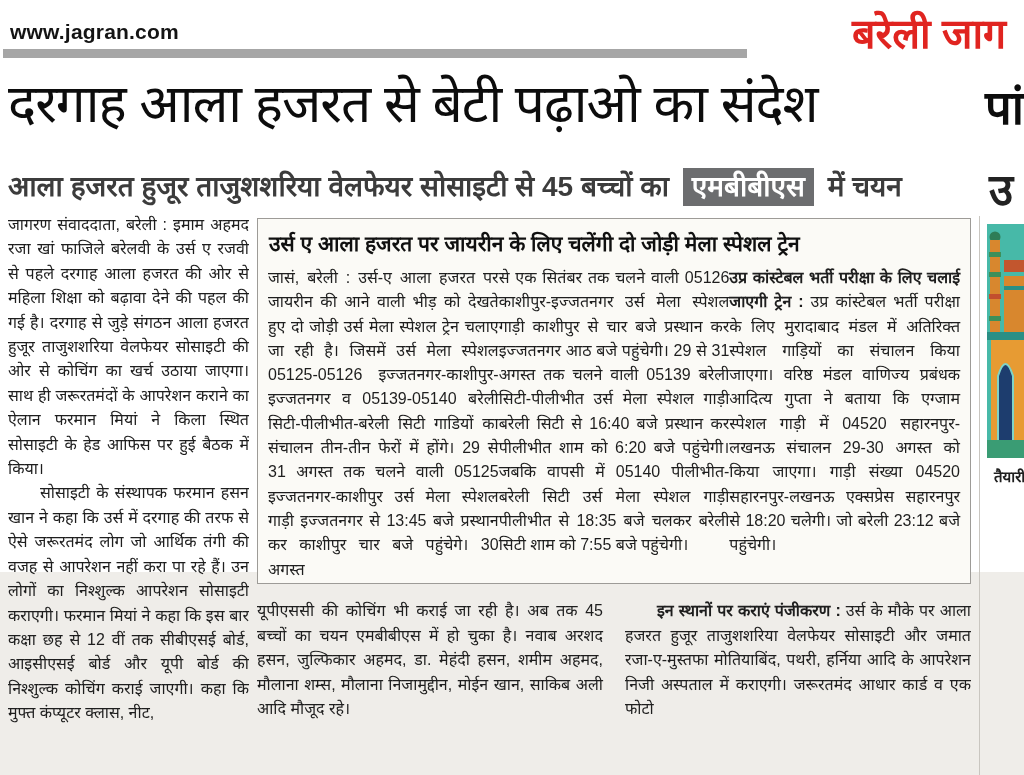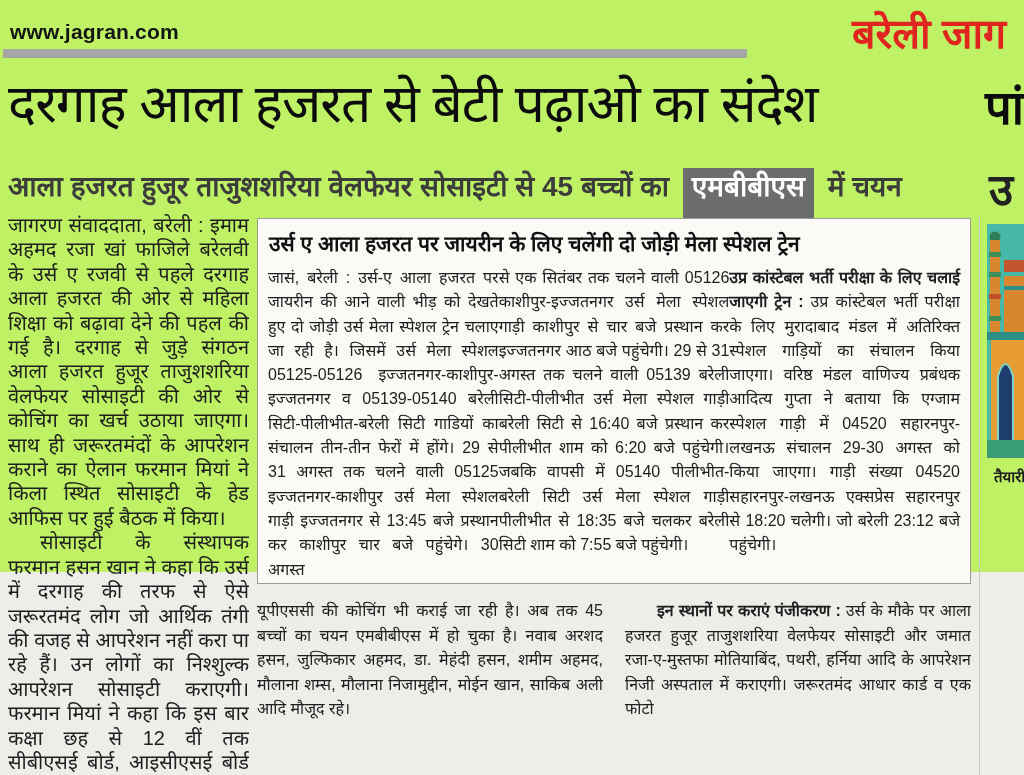--- a/index.html
+++ b/index.html
@@ -2,21 +2,21 @@
 <html lang="hi"><head>
 <meta charset="utf-8">
 <style>
   * { margin:0; padding:0; box-sizing:border-box; }
   html,body { width:1024px; height:775px; overflow:hidden; }
   body {
     font-family:"Liberation Sans","DejaVu Sans",sans-serif;
     background:#efede9;
     color:#1f1f1f;
   }
-  .page { position:relative; width:1024px; height:572px; background:#bef264; }
+  .page { position:relative; width:1024px; height:572px; background:#ffffff; }
 
   
   .site-url {
     position:absolute; left:10px; top:20px;
     font-size:21px; font-weight:700; color:#141414; letter-spacing:0.2px;
   }
   .masthead {
     position:absolute; left:852px; top:4px;
     font-size:41px; font-weight:800; color:#e02420; white-space:nowrap;
   }
@@ -29,21 +29,21 @@
   .headline {
     position:absolute; left:8px; top:64px; width:960px;
     font-size:53px; font-weight:400; color:#0c0c0c;
     letter-spacing:-1px; white-space:nowrap; line-height:1.5;
   }
   .subheadline {
     position:absolute; left:8px; top:166px; width:960px;
     font-size:28px; font-weight:700; color:#3c3c3c; white-space:nowrap;
   }
   .subhl-highlight {
-    background:#6c6d6f; color:#ffffff; padding:3px 9px 16px; margin:0 6px;
+    background:#6c6d6f; color:#ffffff; padding:3px 9px 4px; margin:0 6px;
   }
 
   
   .frag-pan {
     position:absolute; left:985px; top:74px;
     font-size:47px; font-weight:800; color:#0c0c0c;
   }
   .frag-u {
     position:absolute; left:989px; top:158px;
     font-size:44px; font-weight:700; color:#222;
@@ -62,21 +62,21 @@
     font-size:15px; font-weight:700; color:#1f1f1f;
   }
   .strip-text {
     position:absolute; left:996px; top:492px; width:37px;
     font-size:18px; line-height:25.5px; color:#222; white-space:nowrap;margin-left:32px;
   }
 
   
   .left-col {
     position:absolute; left:8px; top:213px; width:241px; height:562px;
-    font-size:20px; line-height:24.4px; text-align:justify; color:#1e1e1e;
+    font-size:16px; line-height:24.4px; text-align:justify; color:#1e1e1e;
     overflow:hidden;
   }
   .left-col p { margin:0; }
   .para-indent { text-indent:32px; }
 
   
   .box {
     position:absolute; left:257px; top:218px; width:714px; height:366px;
     border:1.5px solid #9d9b97; background:#fbfaf6;
     padding:9px 10px 6px;

